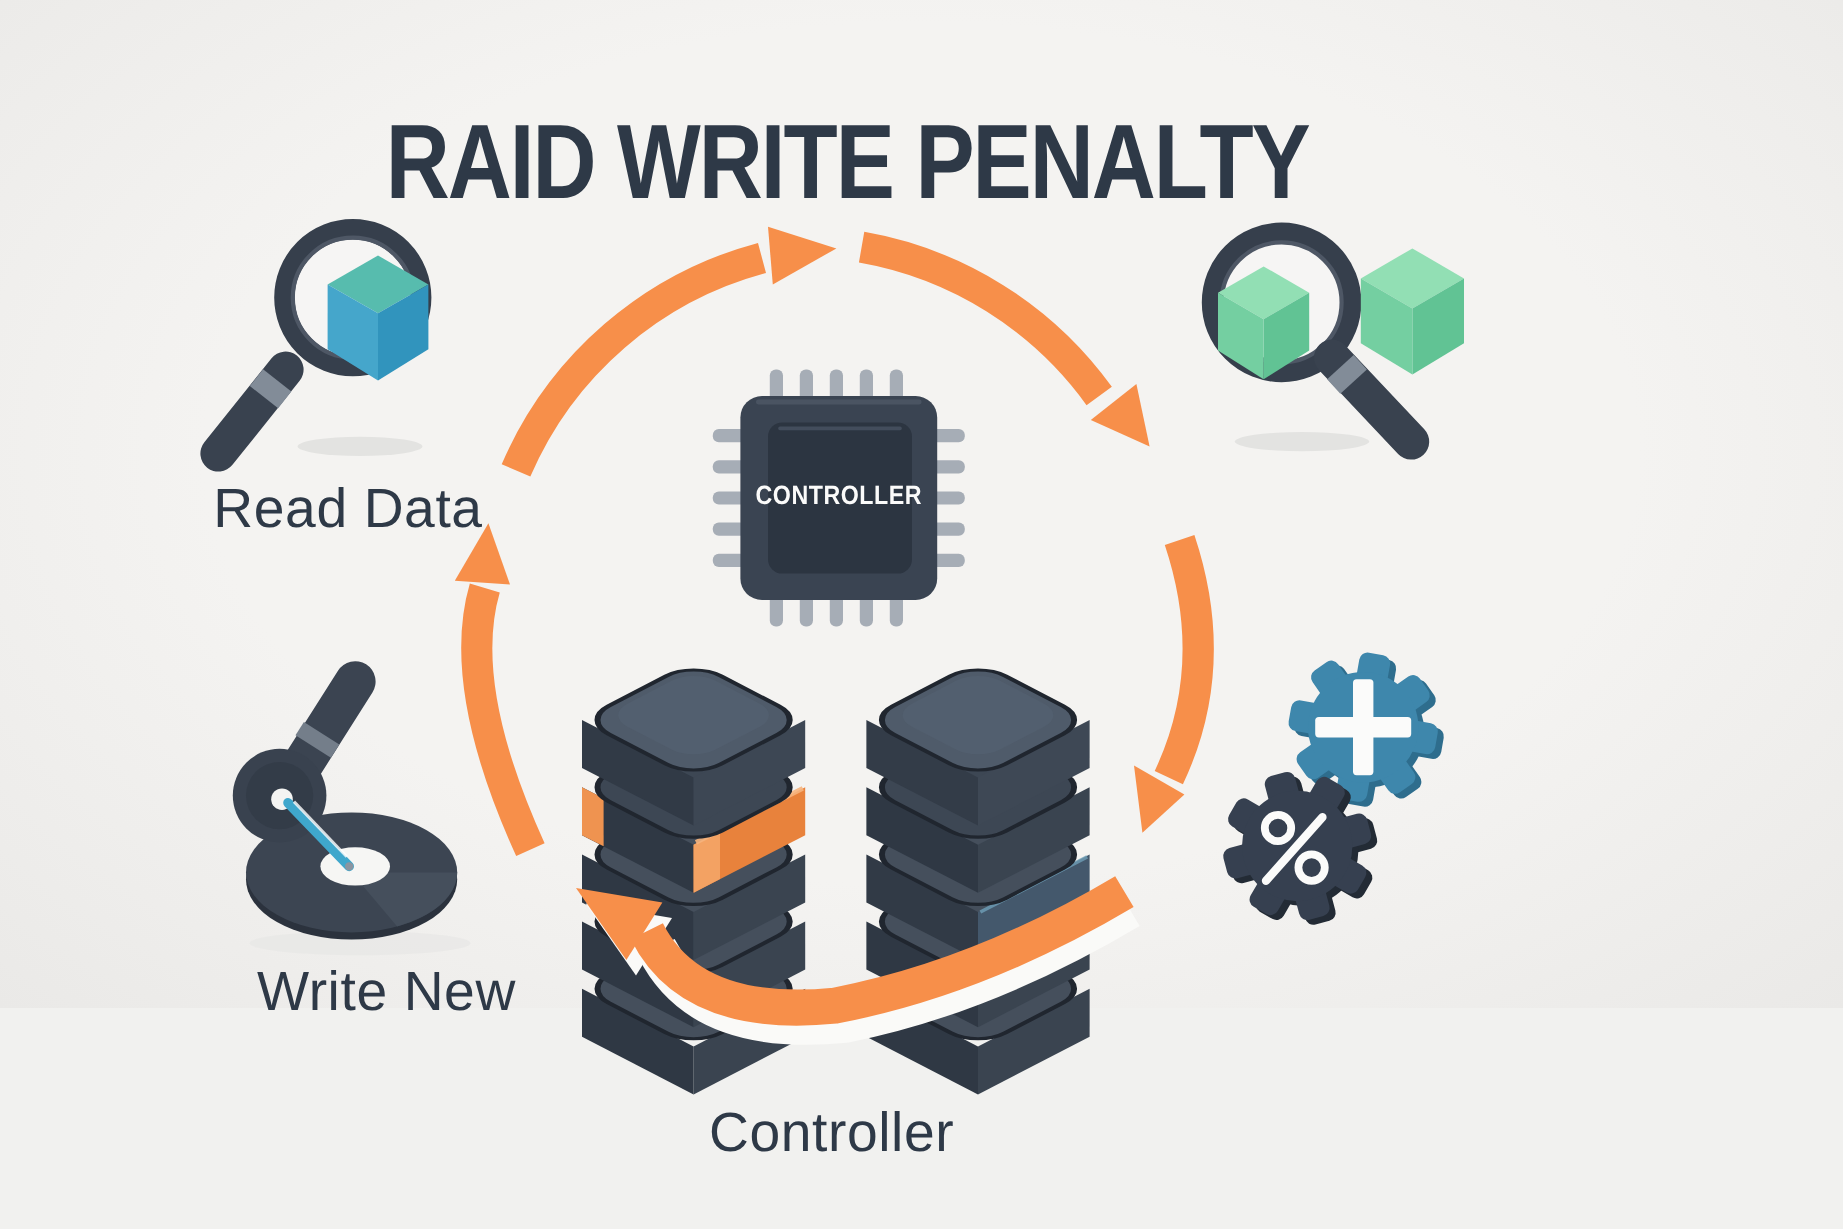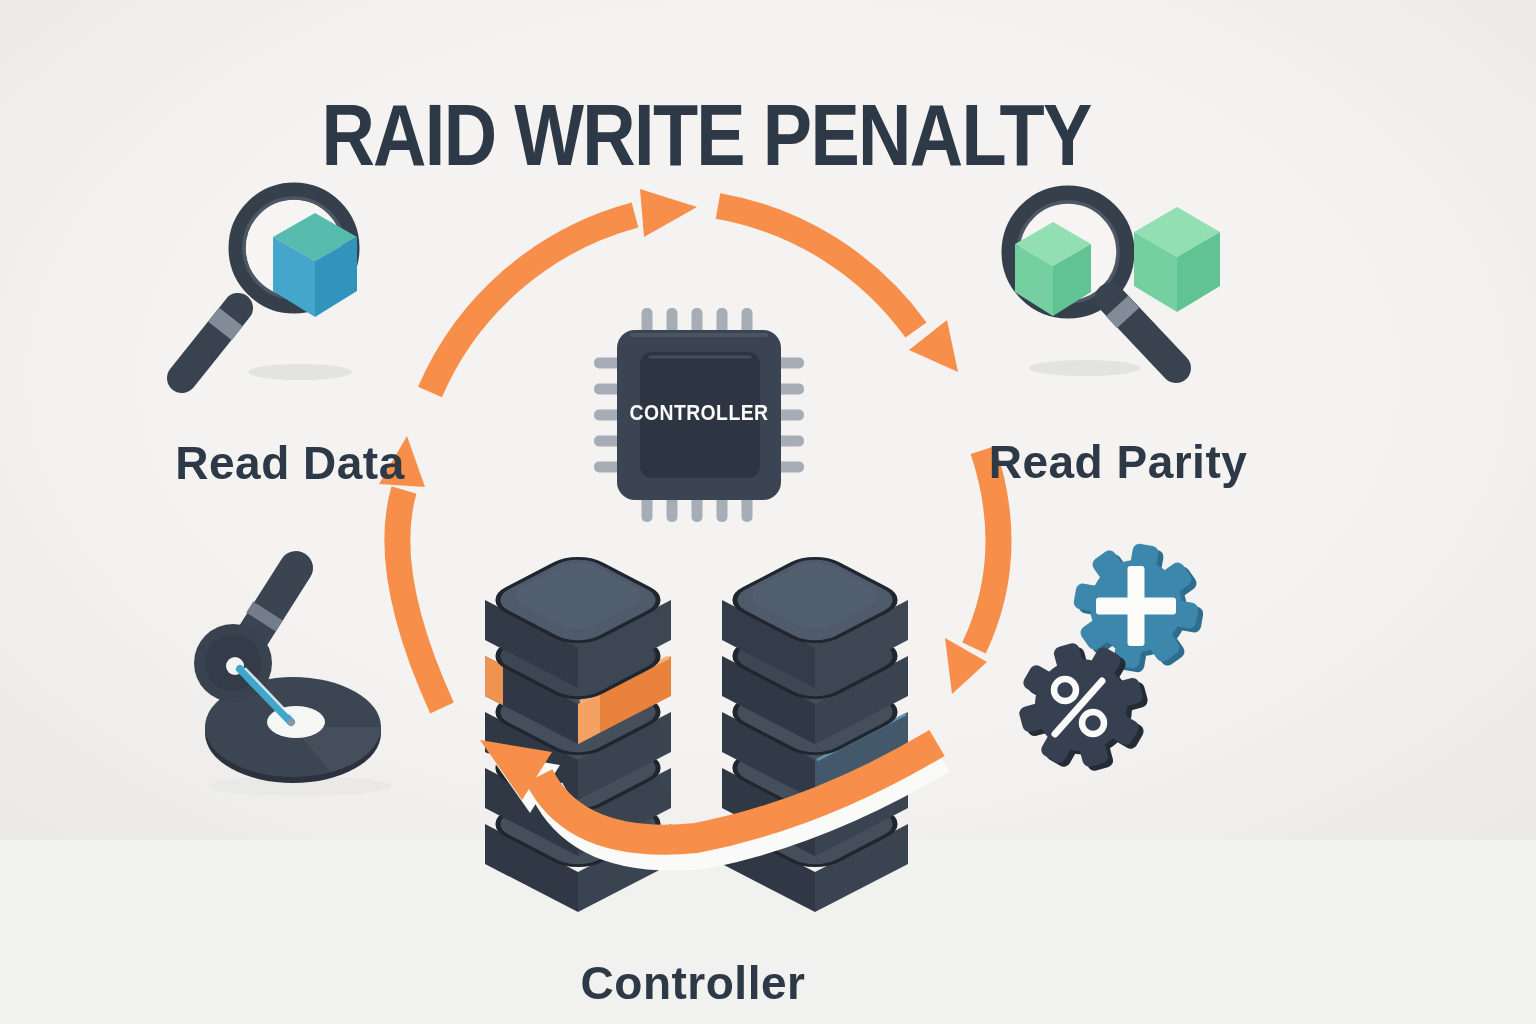--- a/index.html
+++ b/index.html
@@ -10,23 +10,22 @@
   }
   .canvas{
     position:relative;width:1536px;height:840px;
     background:radial-gradient(ellipse at 50% 45%, #f4f3f1 55%, #eae9e7 100%);
   }
   .art{position:absolute;left:0;top:0;}
   .label{
     position:absolute;
     transform:translateX(-50%);
     color:var(--c-ink,#2e3947);
-    font-size:46px;font-weight:700;letter-spacing:.5px;
+    font-size:46px;font-weight:400;letter-spacing:.5px;
     white-space:nowrap;
-    margin-top:40px;
   }
   .title{
     position:absolute;left:706px;top:84px;
     transform:translateX(-50%) scaleX(.84);
     transform-origin:center;
     color:var(--c-ink,#2e3947);
     font-size:88px;font-weight:800;letter-spacing:-2px;
     white-space:nowrap;
   }
   .chip-label{
@@ -227,21 +226,21 @@
     <polygon points="488,753 560,765 530,813" style="fill:var(--c-white-band,#fafaf8)"></polygon>
     <path d="M 937 743 Q 816 815 696 838 Q 576 850 539 776" fill="none" style="stroke:var(--c-orange,#f78f4a)" stroke-width="30"></path>
     <polygon points="480,740 552,752 522,800" style="fill:var(--c-orange,#f78f4a)"></polygon>
   </g>
 </svg>
 
 <div class="title">RAID WRITE PENALTY</div>
 
 <div class="label" style="left:290px;top:396px">Read Data</div>
 
-<div class="label" style="left:1118px;top:395px">Read Parity</div>
-
-
+
+
+<div class="label" style="left:322px;top:799px">Write New</div>
 
 <div class="label" style="left:693px;top:916px">Controller</div>
 
 <div class="chip-label">CONTROLLER</div>
 
 </div>
 
 </body></html>

